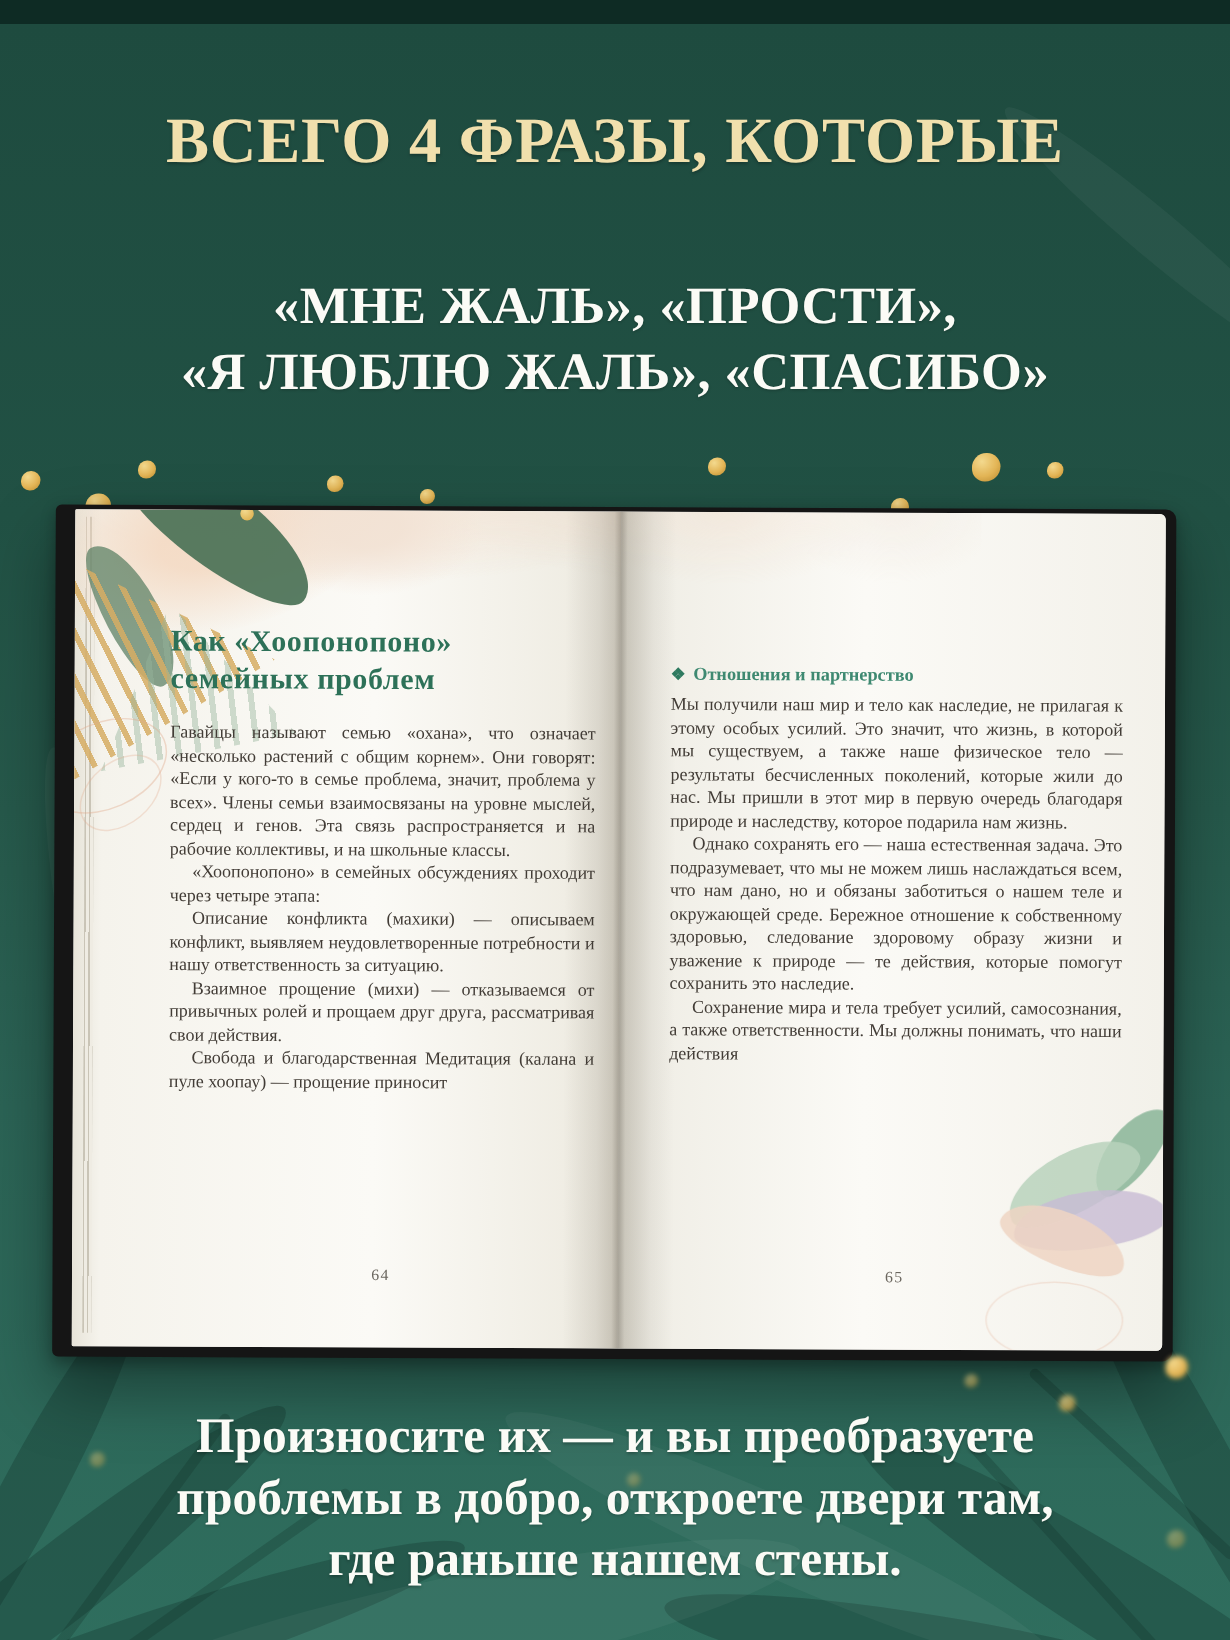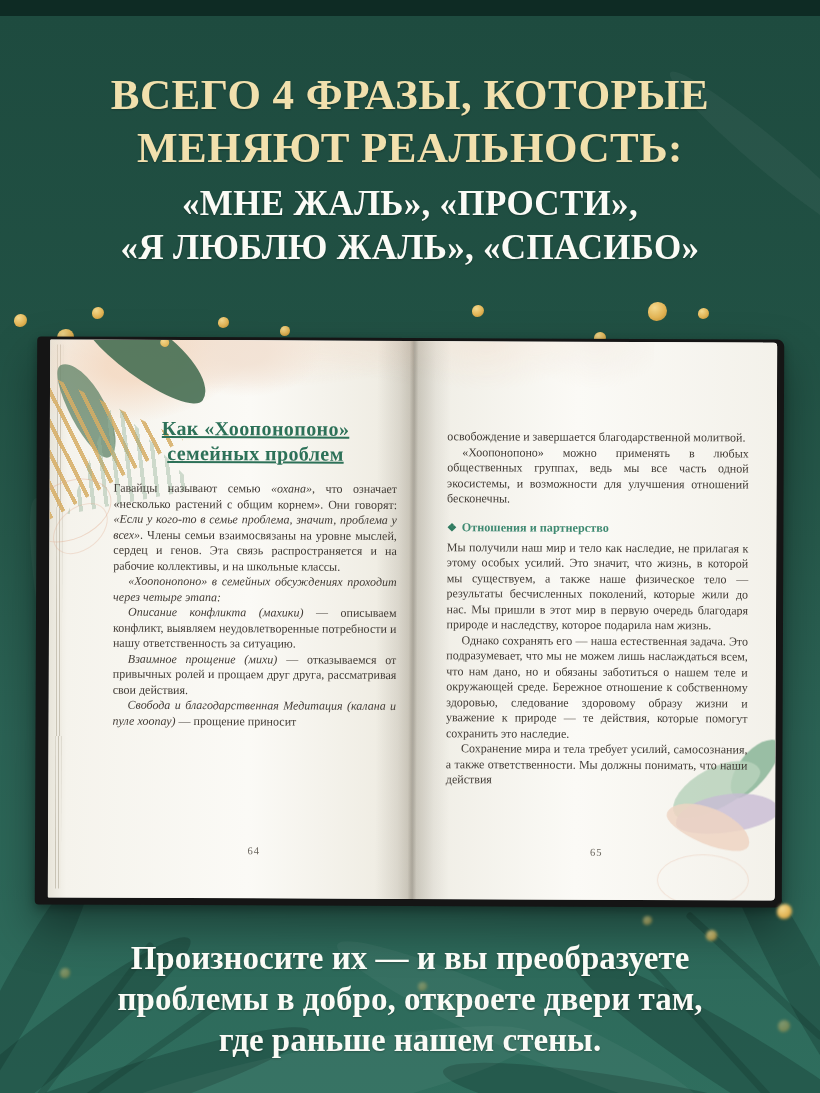--- a/index.html
+++ b/index.html
@@ -53,24 +53,24 @@
   .flower{position:absolute;right:-18px;top:408px;width:140px;height:160px;z-index:2;pointer-events:none;filter:blur(.4px);}
   .petal{position:absolute;border-radius:50% 50% 50% 50%/60% 60% 40% 40%;opacity:.85;}
   .petal.p1{right:30px;top:18px;width:96px;height:40px;background:#b9d2bc;transform:rotate(-28deg);}
   .petal.p2{right:14px;top:44px;width:104px;height:38px;background:#c8bcd4;transform:rotate(-8deg);opacity:.8;}
   .petal.p3{right:40px;top:58px;width:88px;height:36px;background:#eed5c3;transform:rotate(22deg);}
   .petal.p4{right:4px;top:2px;width:70px;height:30px;background:#8fb89c;transform:rotate(-52deg);opacity:.9;}
   .flower .lineart{left:4px;top:104px;width:90px;height:50px;border-color:#e8c3ae;}
   
   .lp-content{position:absolute;left:64px;right:16px;top:76px;z-index:4;}
   .rp-content{position:absolute;left:34px;right:28px;top:88px;z-index:4;}
-  .page-heading{font-size:20px;line-height:24.5px;font-weight:700;text-align:center;color:var(--heading_green,#2d7158);letter-spacing:.4px;margin-bottom:16px;text-decoration:underline;}
+  .page-heading{font-size:20px;line-height:24.5px;font-weight:700;color:var(--heading_green,#2d7158);letter-spacing:.4px;margin-bottom:16px;}
   .bp{margin:0;font-size:12px;line-height:15.5px;text-align:justify;color:var(--ink,#423c36);hyphens:auto;-webkit-hyphens:auto;}
   .bp.ind{text-indent:15px;}
-  .bp .it{font-style:italic;}
+  .bp .it{}
   .subheading{margin:13px 0 5px;font-size:12.2px;font-weight:700;color:var(--accent_green,#3e8971);}
   .subheading .orn{color:#2e7a5f;margin-right:5px;font-size:11px;}
   .pagenum{position:absolute;bottom:42px;font-size:10.5px;letter-spacing:1px;color:#6b675f;text-align:center;z-index:4;}
   .pagenum.pl{left:64px;right:16px;}
   .pagenum.pr{left:34px;right:28px;}
 </style>
 </head>
 <body>
 
 <div class="canvas">
@@ -112,21 +112,20 @@
     <div class="dot blur" style="left:777px;top:888px;width:15px;height:15px;z-index:3;"></div>
     <div class="dot blur" style="left:706px;top:914px;width:11px;height:11px;opacity:.7;z-index:3;"></div>
     <div class="dot blur" style="left:643px;top:900px;width:9px;height:9px;opacity:.5;z-index:3;"></div>
     <div class="dot blur" style="left:60px;top:952px;width:10px;height:10px;opacity:.4;z-index:3;"></div>
     <div class="dot blur" style="left:418px;top:966px;width:9px;height:9px;opacity:.35;z-index:3;"></div>
     <div class="dot blur" style="left:778px;top:1004px;width:12px;height:12px;opacity:.4;z-index:3;"></div>
   </div>
 
   <div class="poster-title">
     <div>ВСЕГО 4 ФРАЗЫ, КОТОРЫЕ</div>
-    <div>МЕНЯЮТ РЕАЛЬНОСТЬ:</div>
   </div>
   <div class="poster-subtitle">
     <div>«МНЕ ЖАЛЬ», «ПРОСТИ»,</div>
     <div>«Я ЛЮБЛЮ ЖАЛЬ», «СПАСИБО»</div>
   </div>
 
   <div class="book">
     <div class="book-cover"></div>
     <div class="pages">
       <div class="page-stack"></div>
@@ -164,24 +163,20 @@
       <div class="page page-right">
         <div class="top-wash" style="width:240px;opacity:.25;"></div>
         <div class="flower">
           <div class="petal p4"></div>
           <div class="petal p1"></div>
           <div class="petal p2"></div>
           <div class="petal p3"></div>
           <div class="lineart"></div>
         </div>
         <div class="rp-content">
-          <div>
-              <p class="bp"><span>освобождение и завершается благодарственной молитвой.</span></p>
-              <p class="bp ind"><span>«Хоопонопоно» можно применять в любых общественных группах, ведь мы все часть одной экосистемы, и возможности для улучшения отношений бесконечны.</span></p>
-            </div>
           <div class="subheading">
             <span class="orn">❖</span><span>Отношения и партнерство</span>
           </div>
           <div>
               <p class="bp"><span>Мы получили наш мир и тело как наследие, не прилагая к этому особых усилий. Это значит, что жизнь, в которой мы существуем, а также наше физическое тело — результаты бесчисленных поколений, которые жили до нас. Мы пришли в этот мир в первую очередь благодаря природе и наследству, которое подарила нам жизнь.</span></p>
               <p class="bp ind"><span>Однако сохранять его — наша естественная задача. Это подразумевает, что мы не можем лишь наслаждаться всем, что нам дано, но и обязаны заботиться о нашем теле и окружающей среде. Бережное отношение к собственному здоровью, следование здоровому образу жизни и уважение к природе — те действия, которые помогут сохранить это наследие.</span></p>
               <p class="bp ind"><span>Сохранение мира и тела требует усилий, самосознания, а также ответственности. Мы должны понимать, что наши действия</span></p>
             </div>
         </div>
         <div class="pagenum pr">65</div>

